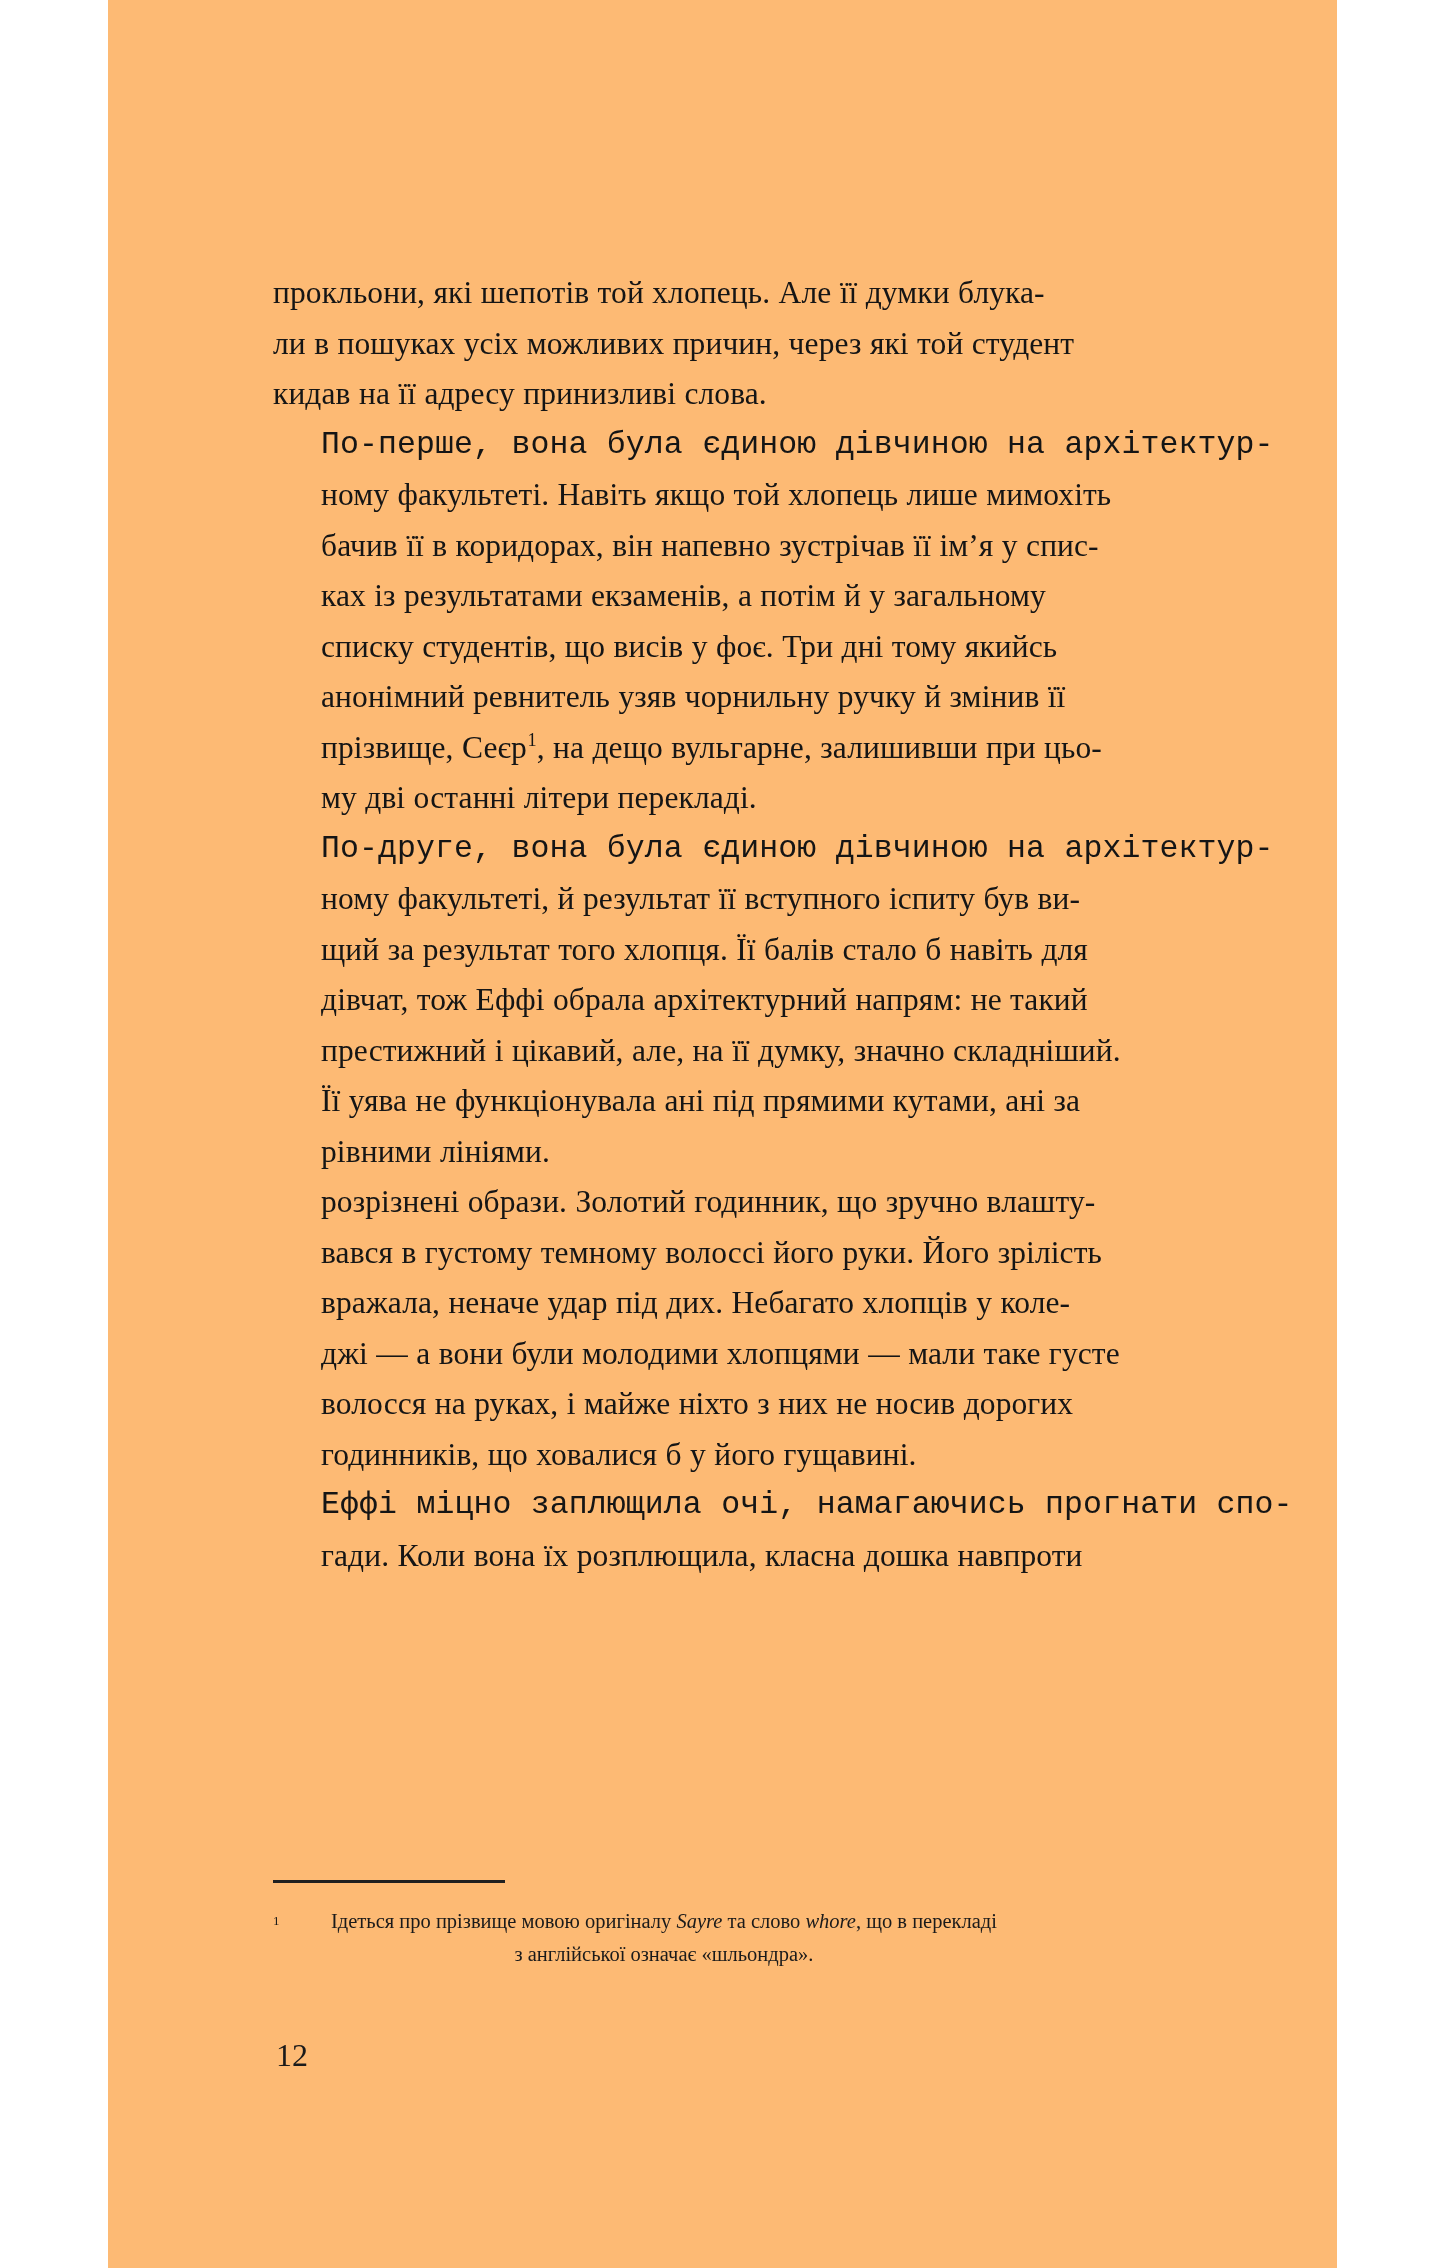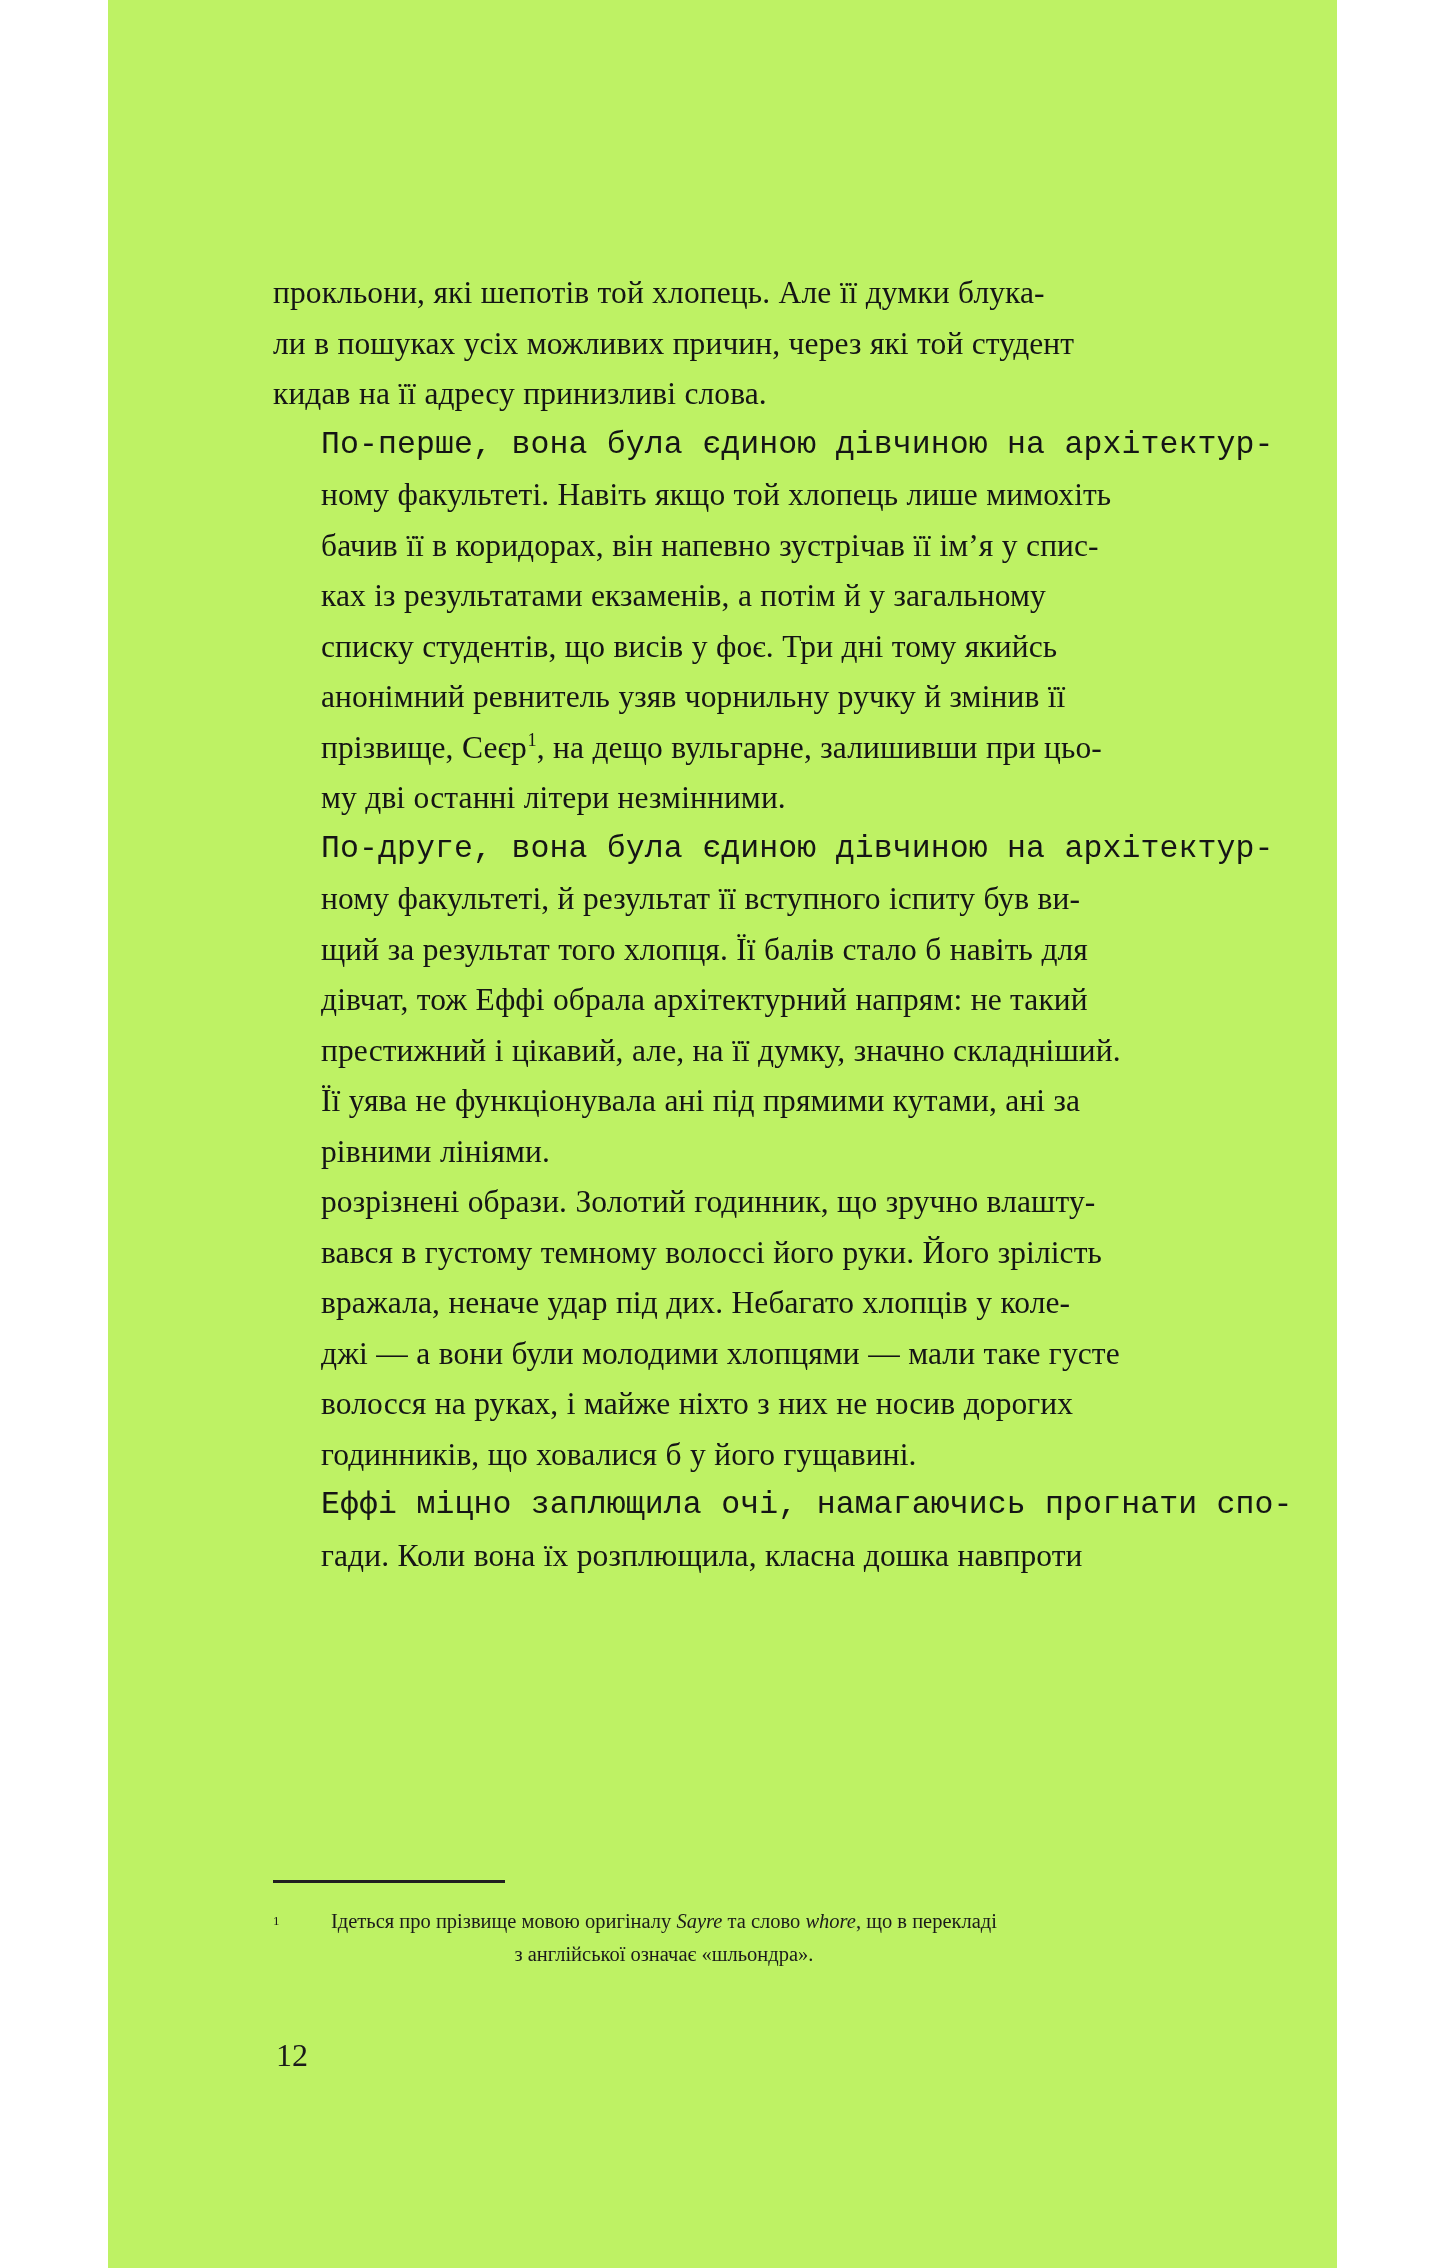--- a/index.html
+++ b/index.html
@@ -5,21 +5,21 @@
   html, body {
     margin: 0;
     padding: 0;
     background: #ffffff;
   }
 
   .page {
     position: relative;
     width: 1229px;
     height: 2268px;
-    background: #bef264;
+    background: #fdba74;
     margin: 0 auto;
     overflow: hidden;
     font-family: "Liberation Serif", "DejaVu Serif", serif;
     color: #151515;
   }
 
   .text-column {
     position: absolute;
     left: 165px;
     top: 268px;
@@ -137,21 +137,21 @@
         <span class="hardline last">кидав на її адресу принизливі слова.</span>
       </p>
       <p class="body-par indented">
         <span class="hardline firstindent">По-перше, вона була єдиною дівчиною на архітектур-</span>
         <span class="hardline">ному факультеті. Навіть якщо той хлопець лише мимохіть</span>
         <span class="hardline">бачив її в коридорах, він напевно зустрічав її ім’я у спис-</span>
         <span class="hardline">ках із результатами екзаменів, а потім й у загальному</span>
         <span class="hardline">списку студентів, що висів у фоє. Три дні тому якийсь</span>
         <span class="hardline">анонімний ревнитель узяв чорнильну ручку й змінив її</span>
         <span class="hardline">прізвище, Сеєр<sup class="fn-ref">1</sup>, на дещо вульгарне, залишивши при цьо-</span>
-        <span class="hardline last">му дві останні літери незмінними.</span>
+        <span class="hardline last">му дві останні літери перекладі.</span>
       </p>
       <p class="body-par indented">
         <span class="hardline firstindent">По-друге, вона була єдиною дівчиною на архітектур-</span>
         <span class="hardline">ному факультеті, й результат її вступного іспиту був ви-</span>
         <span class="hardline">щий за результат того хлопця. Її балів стало б навіть для</span>
         <span class="hardline">дівчат, тож Еффі обрала архітектурний напрям: не такий</span>
         <span class="hardline">престижний і цікавий, але, на її думку, значно складніший.</span>
         <span class="hardline">Її уява не функціонувала ані під прямими кутами, ані за</span>
         <span class="hardline last">рівними лініями.</span>
       </p>

